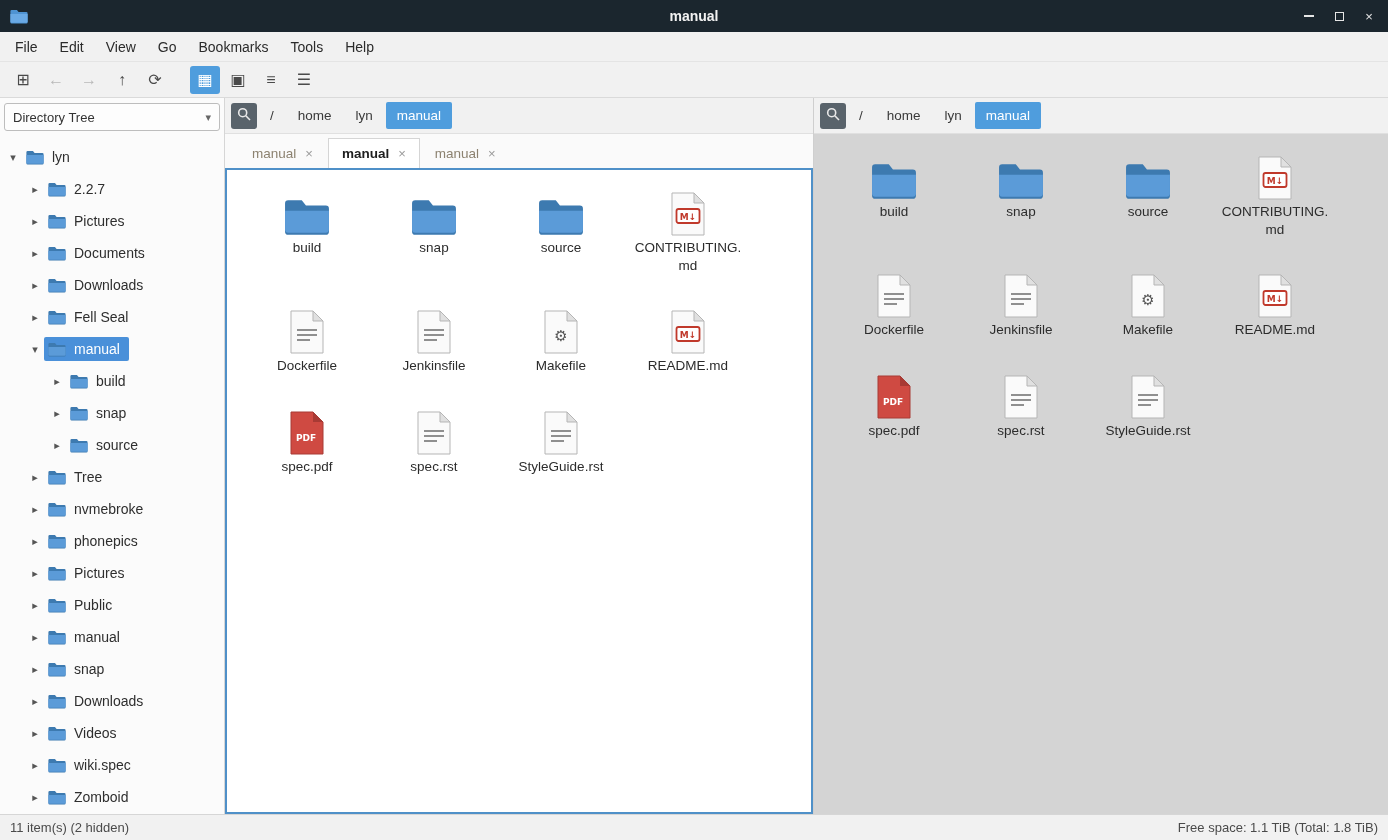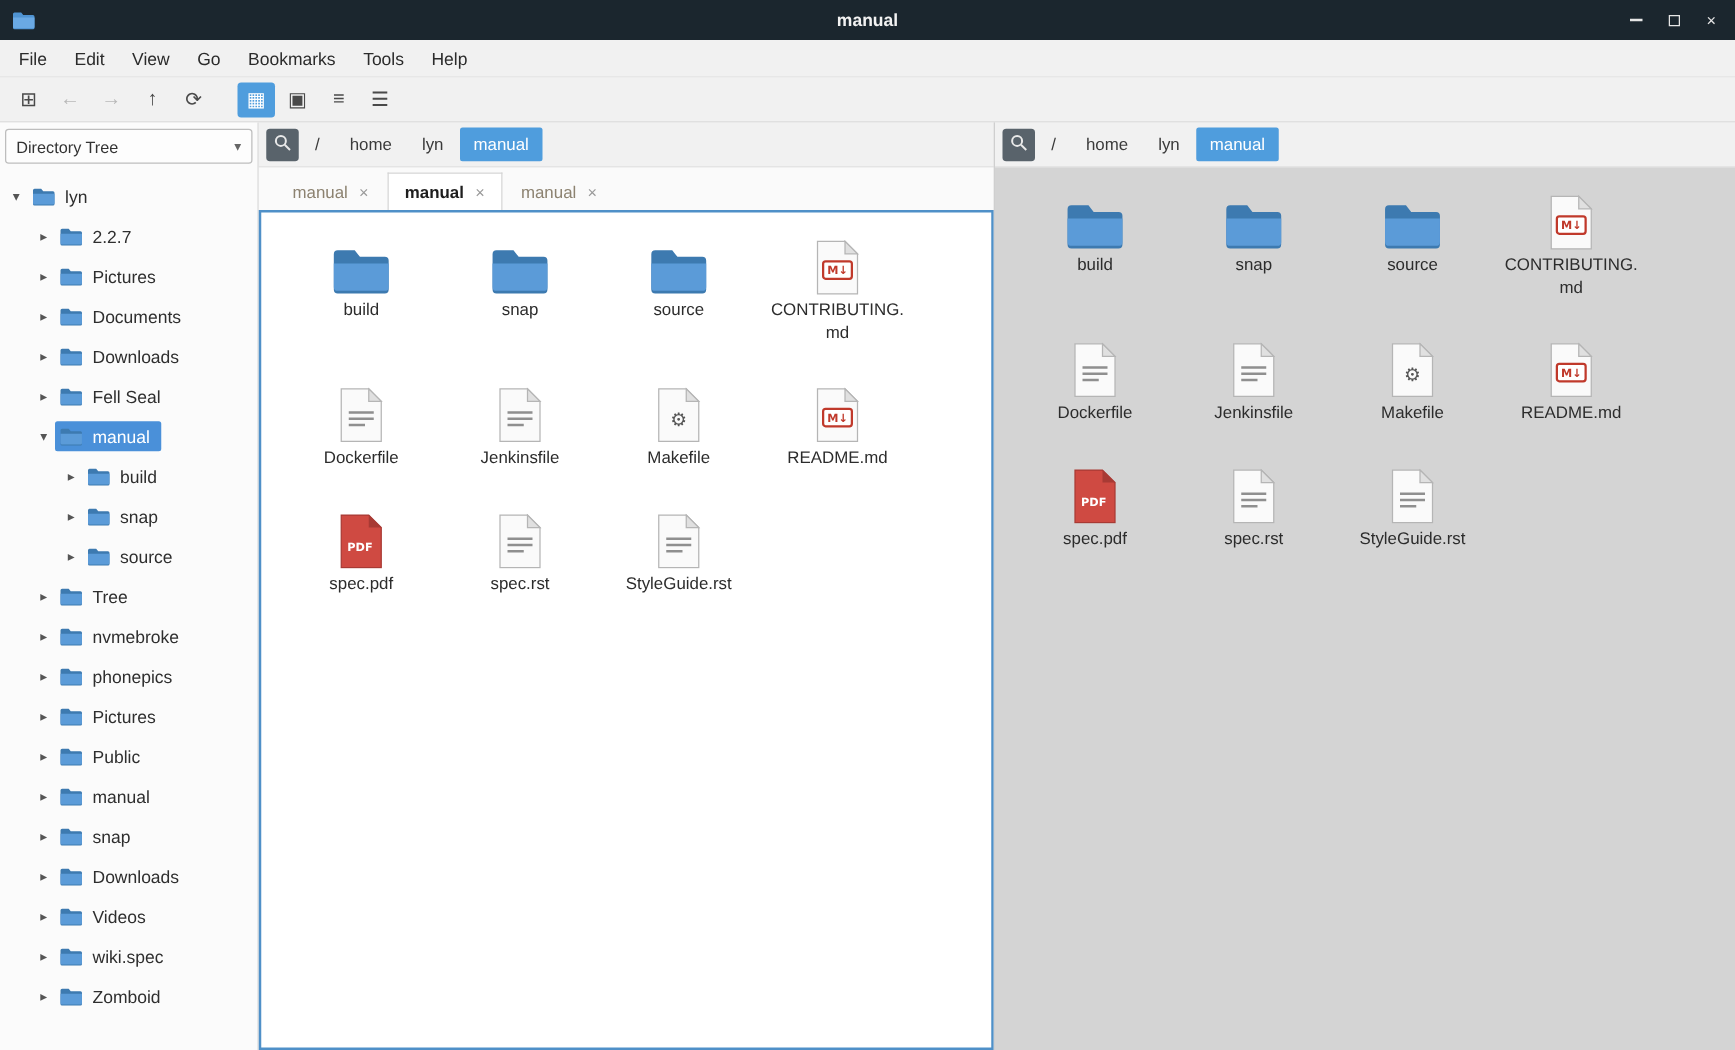--- a/index.html
+++ b/index.html
@@ -22,21 +22,21 @@
 
   
   .toolbar { height:36px; background:#f1f1f1; display:flex; align-items:center; gap:3px; padding-left:8px; border-bottom:1px solid #dadada; flex:0 0 auto; }
   .tool-btn { min-width:30px; height:28px; display:flex; align-items:center; justify-content:center; border-radius:3px; font-size:16px; color:#4a4a4a; }
   .tool-btn.disabled { color:#b8b8b8; }
   .tool-btn.active { background:#4f9ddd; color:#fff; }
   .tool-gap { width:14px; }
 
   
   .body { flex:1 1 auto; display:flex; min-height:0; }
-  .sidebar { width:207px; background:#fbfbfb; border-right:1px solid #d6d6d6; display:flex; flex-direction:column; flex:0 0 auto; }
+  .sidebar { width:225px; background:#fbfbfb; border-right:1px solid #d6d6d6; display:flex; flex-direction:column; flex:0 0 auto; }
   .dir-select { margin:5px 4px 4px 4px; height:28px; border:1px solid #bdbdbd; border-radius:3px; background:#fdfdfd; display:flex; align-items:center; justify-content:space-between; padding:0 8px; font-size:13px; color:#333; }
   .dir-select .chev { color:#666; font-size:11px; }
   .tree { flex:1; overflow:hidden; padding-top:6px; }
   .tree-row { height:32px; display:flex; align-items:center; }
   .tree-expander { width:18px; text-align:center; color:#555; font-size:11px; flex:0 0 auto; }
   .tree-body { display:flex; align-items:center; gap:8px; padding:4px 9px 4px 4px; border-radius:2px; font-size:14px; white-space:nowrap; }
   .tree-row.selected .tree-body { background:#4a90d9; color:#fff; }
   .tree-folder-icon { display:flex; }
 
   
@@ -673,14 +673,18 @@
                 </svg>
               </div>
               <div class="file-label">StyleGuide.rst</div>
             </div>
           </div>
       </div>
     </div>
 
   </div>
 
+  <div class="statusbar">
+    <span>11 item(s) (2 hidden)</span>
+    <span>Free space: 1.1 TiB (Total: 1.8 TiB)</span>
+  </div>
 
 </div>
 
 </body></html>

